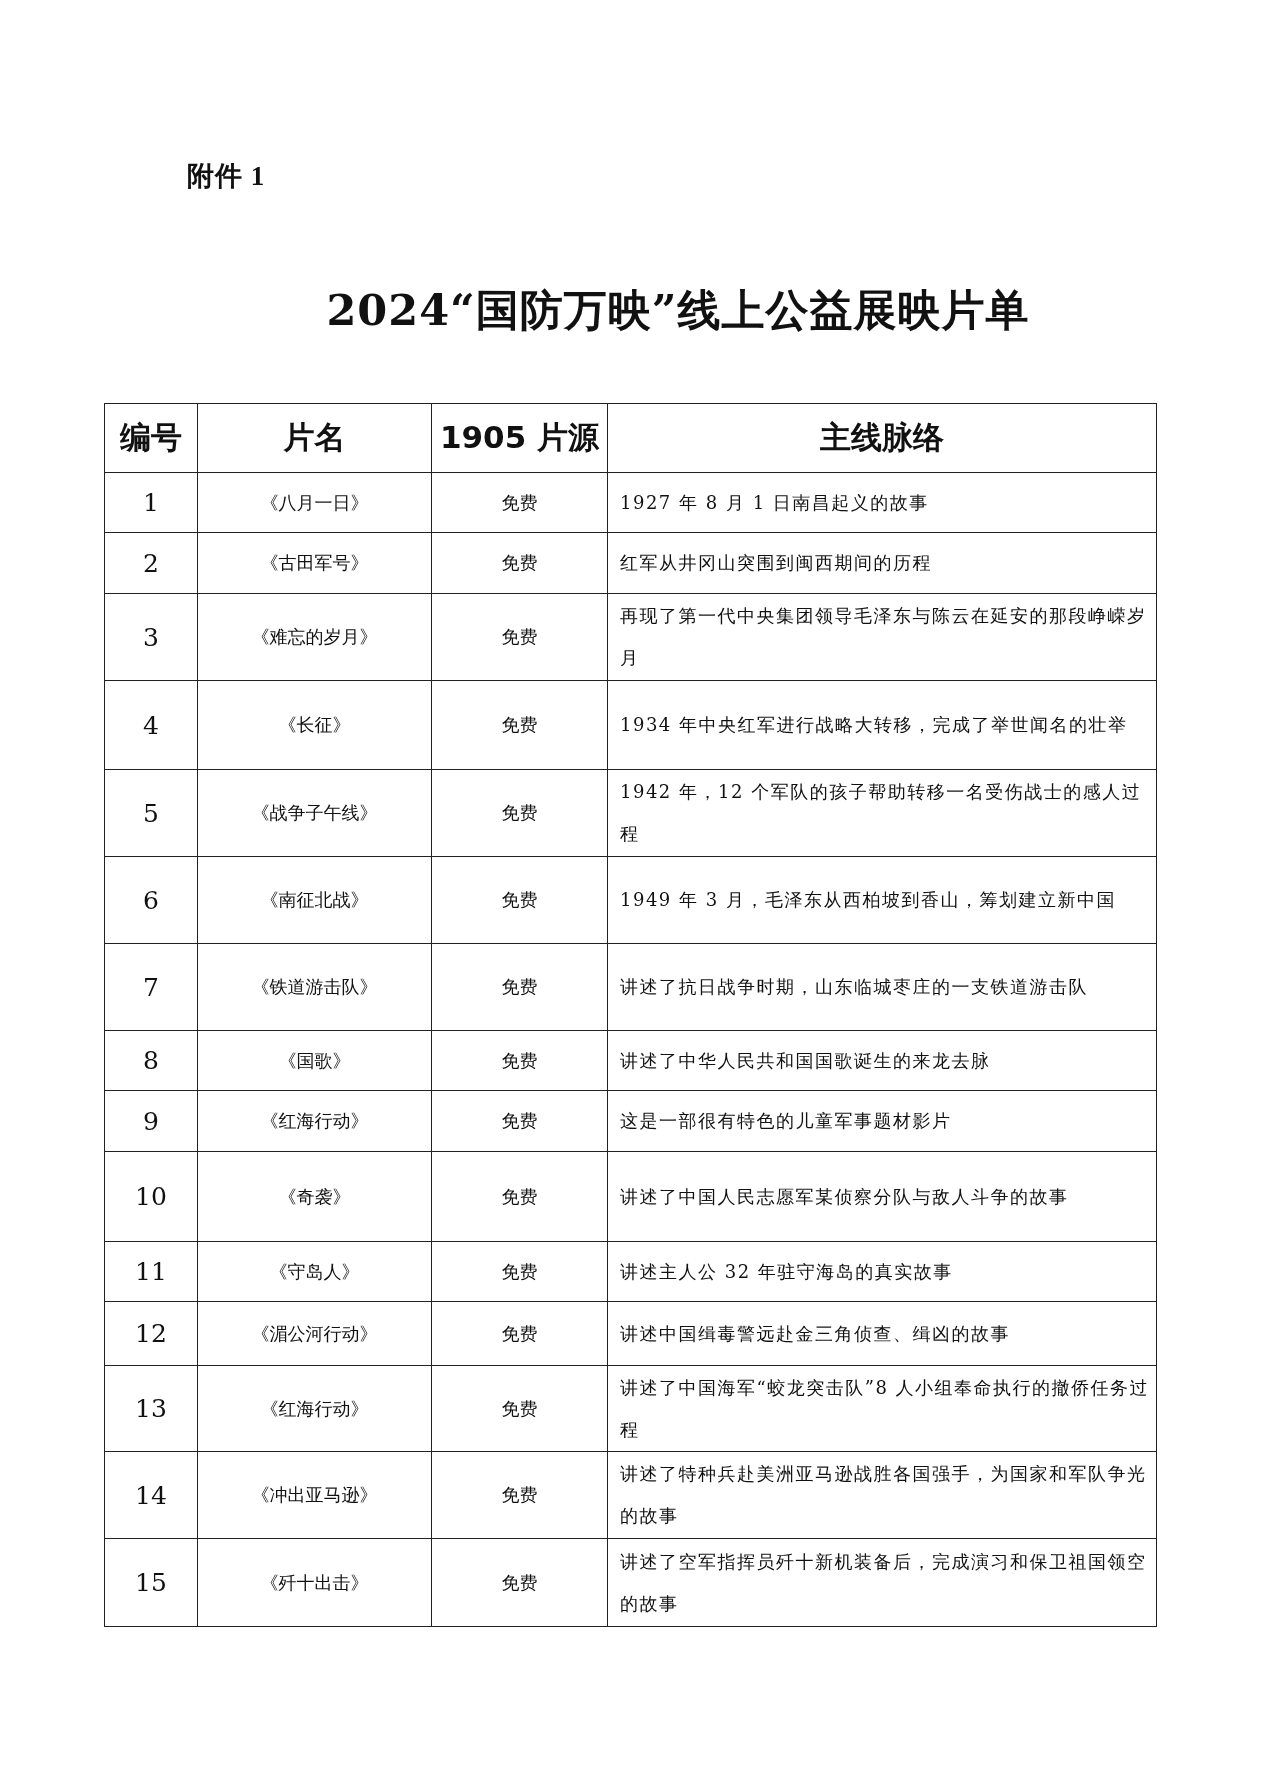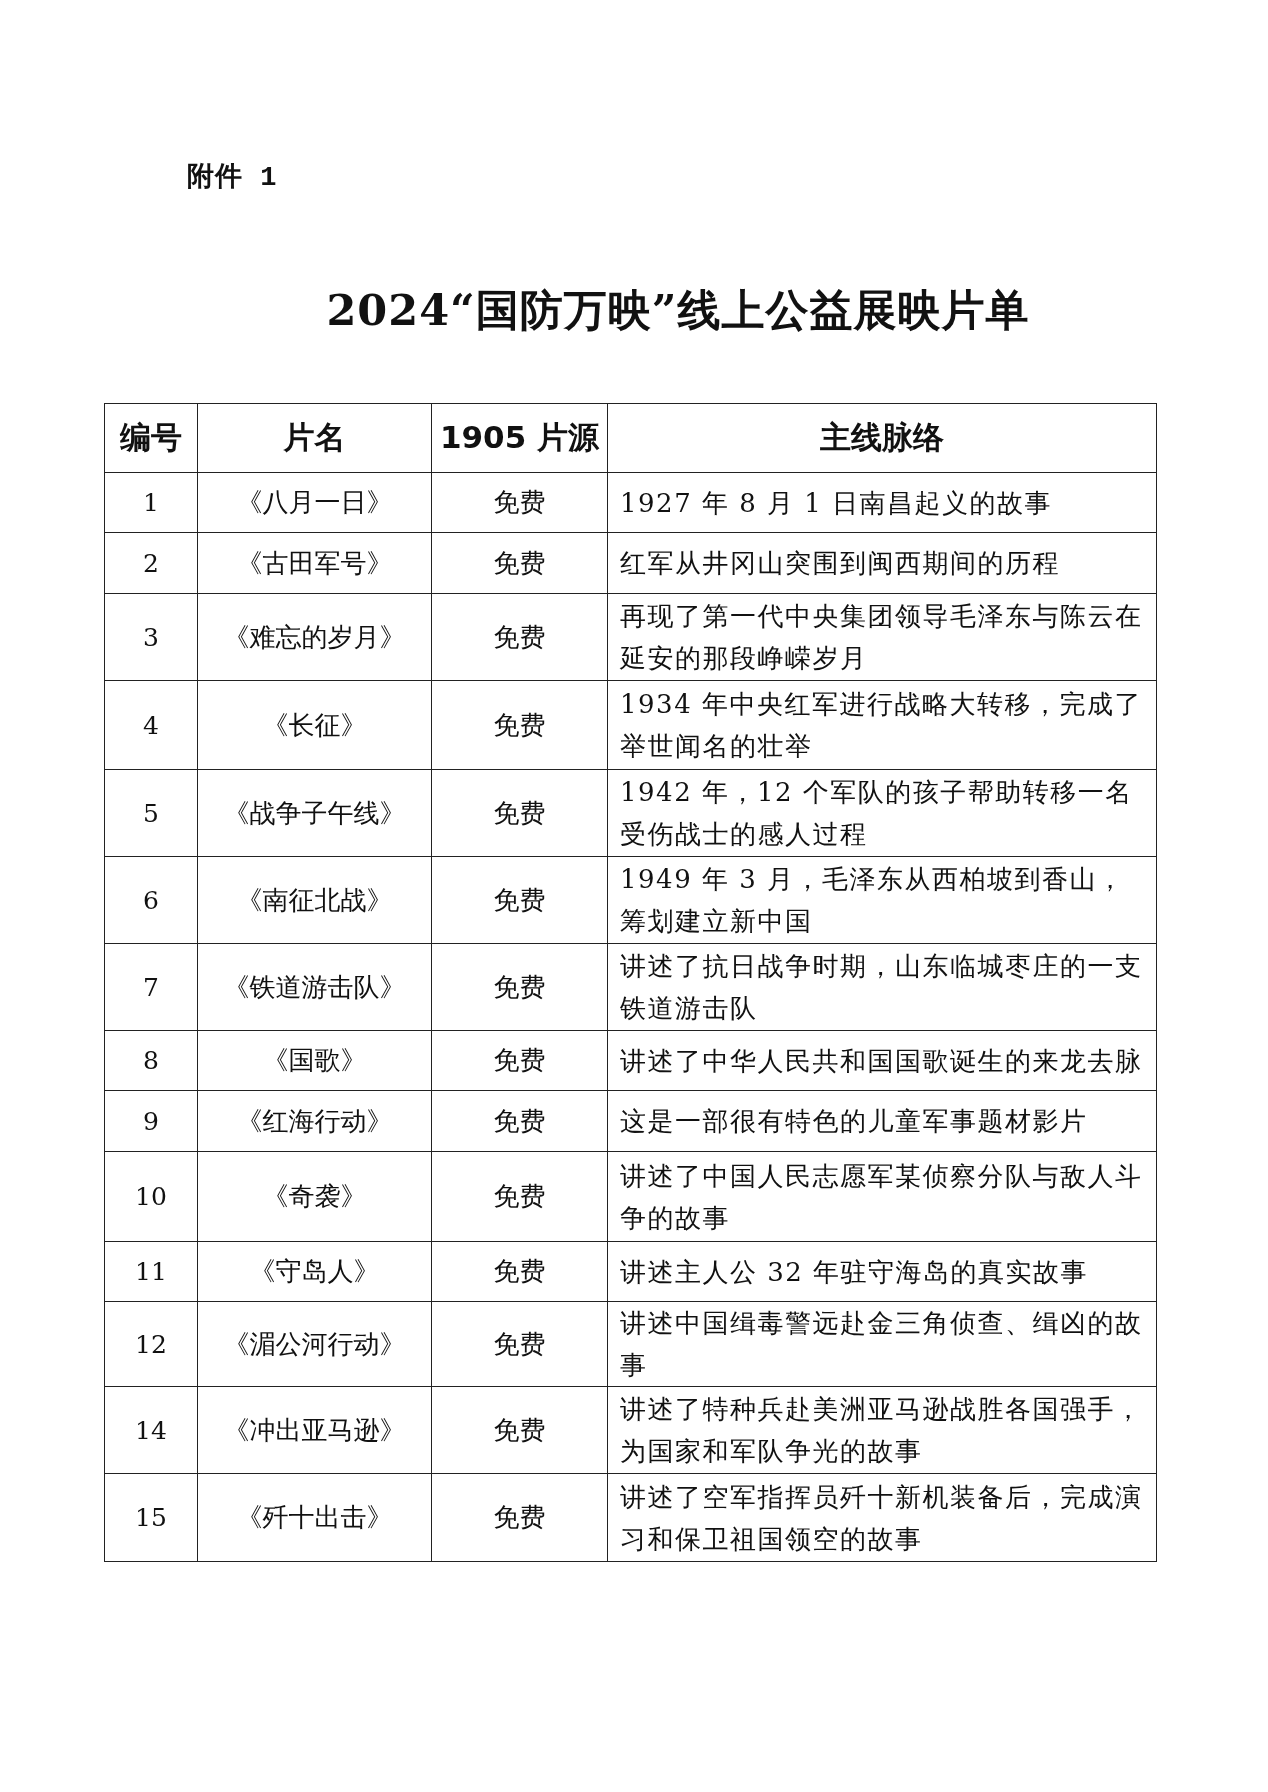--- a/index.html
+++ b/index.html
@@ -1,25 +1,25 @@
 <!DOCTYPE html>
 <html><head>
 <meta charset="utf-8">
 <style>
   html, body { margin: 0; padding: 0; background: #ffffff; }
   body { width: 1268px; height: 1792px; position: relative; overflow: hidden;
          font-family: "DejaVu Serif", "Liberation Serif", serif; color: #111; }
-  .attach { position: absolute; left: 187px; top: 158px; font-family: Liberation Mono, monospace;
+  .attach { position: absolute; left: 187px; top: 158px; font-family: Liberation Serif, serif;
             font-size: 27px; font-weight: bold; letter-spacing: 1px; text-align: right; }
   .title { position: absolute; left: 0; width: 1268px; top: 282px; text-align: center;
            font-family: "DejaVu Serif", "Liberation Serif", serif; font-weight: bold; font-size: 43px; letter-spacing: 1px; padding-left: 44px; }
   table { position: absolute; left: 104px; top: 403px; width: 1052px; border-collapse: collapse; table-layout: fixed; }
   td, th { border: 1.6px solid #222; padding: 0; vertical-align: middle; }
   th { font-family: "DejaVu Sans", "Liberation Sans", sans-serif; font-weight: bold; font-size: 31px; height: 68px; text-align: center; }
-  td { font-size: 26px; text-align: center; }
+  td { font-size: 18px; text-align: center; }
   td.desc { text-align: left; padding-left: 12px; padding-right: 6px; line-height: 42px; letter-spacing: 1.5px; }
   td.num { font-size: 25px; }
 </style>
 </head>
 <body>
 
 <div class="attach">附件 1</div>
 <div class="title">2024“国防万映”线上公益展映片单</div>
 
 <table>
@@ -103,20 +103,26 @@
         <td class="name">《守岛人》</td>
         <td class="src">免费</td>
         <td class="desc">讲述主人公 32 年驻守海岛的真实故事</td>
       </tr>
       <tr style="height: 64px;">
         <td class="num">12</td>
         <td class="name">《湄公河行动》</td>
         <td class="src">免费</td>
         <td class="desc">讲述中国缉毒警远赴金三角侦查、缉凶的故事</td>
       </tr>
+      <tr style="height: 86px;">
+        <td class="num">13</td>
+        <td class="name">《红海行动》</td>
+        <td class="src">免费</td>
+        <td class="desc">讲述了中国海军“蛟龙突击队”8 人小组奉命执行的撤侨任务过程</td>
+      </tr>
       <tr style="height: 87px; margin-left: 10px;">
         <td class="num">14</td>
         <td class="name">《冲出亚马逊》</td>
         <td class="src">免费</td>
         <td class="desc">讲述了特种兵赴美洲亚马逊战胜各国强手，为国家和军队争光的故事</td>
       </tr>
       <tr style="height: 88px;">
         <td class="num">15</td>
         <td class="name">《歼十出击》</td>
         <td class="src">免费</td>

